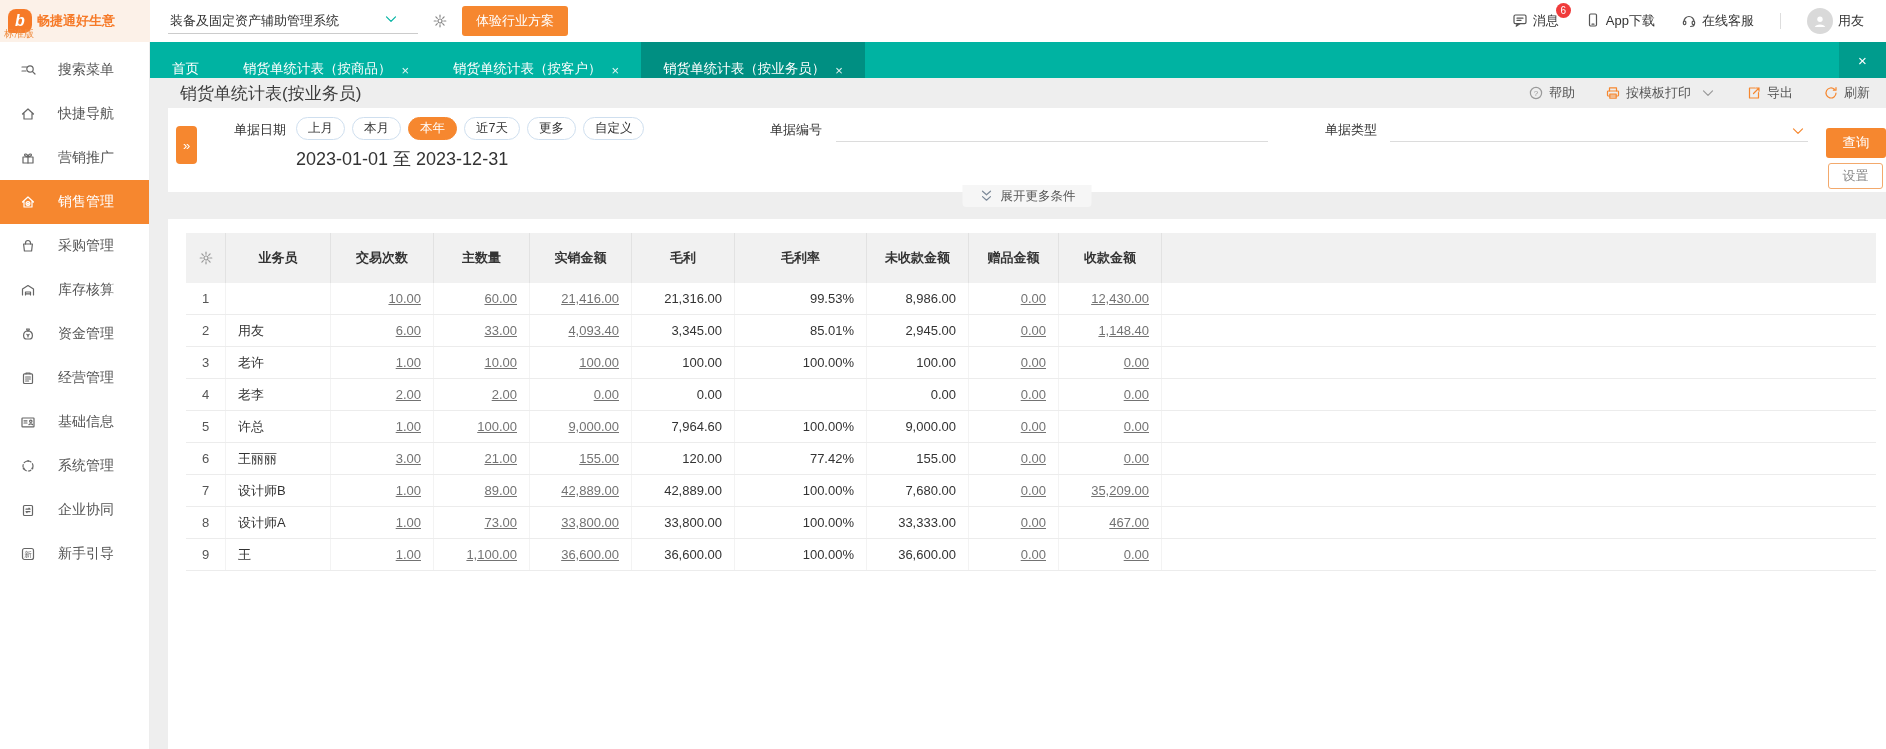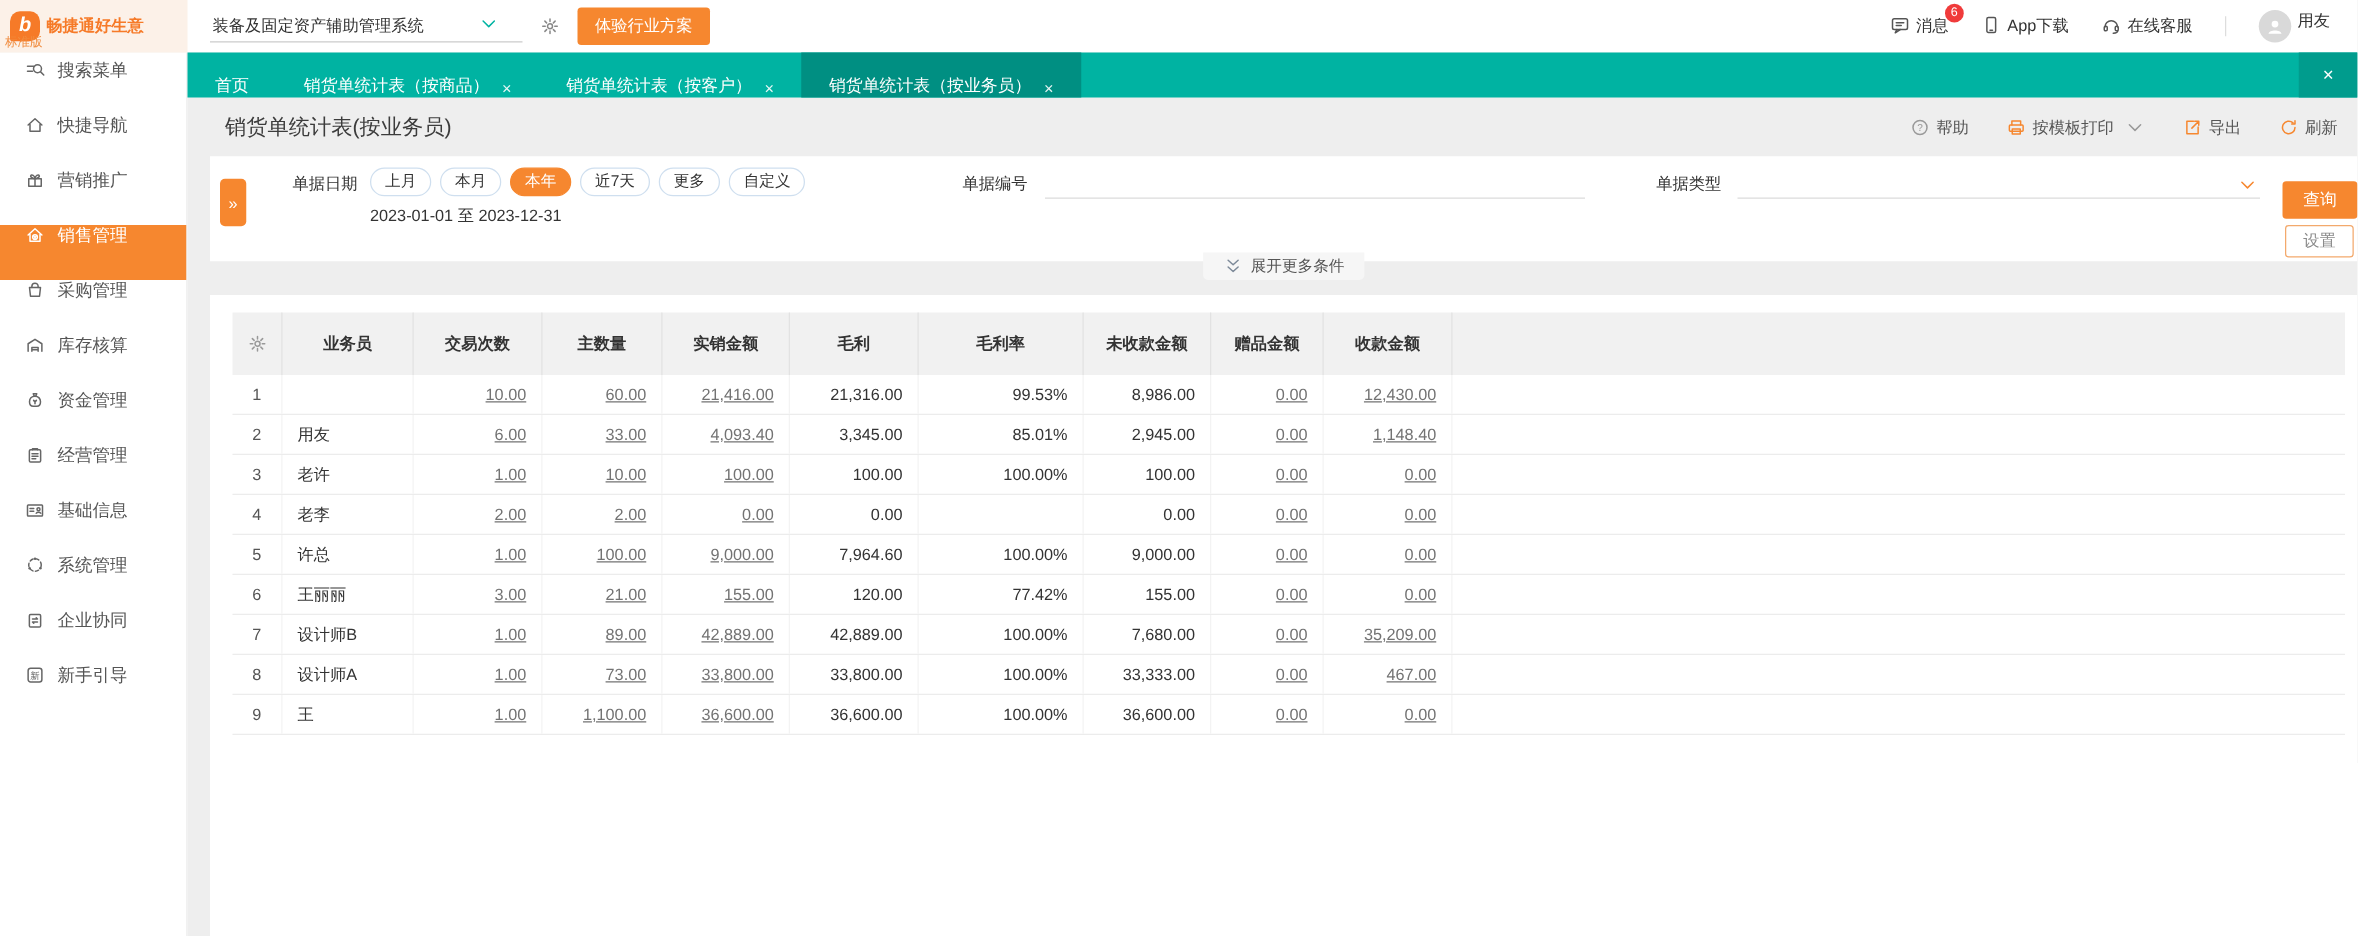--- a/index.html
+++ b/index.html
@@ -12,65 +12,65 @@
   .logo-mark{width:24px;height:24px;border-radius:8px 8px 8px 2px;background:#f67a28;color:#fff;
     font-weight:bold;font-size:16px;display:flex;align-items:center;justify-content:center;font-style:italic}
   .logo-txt{color:#f67a28;font-weight:bold;font-size:13px;margin-left:5px;line-height:1.1}
   .logo-edition{position:absolute;left:4px;bottom:1px;font-size:10px;color:#f08c3f}
   .topbar-left{display:flex;align-items:center;padding-left:18px;gap:14px}
   .sys-select{display:flex;align-items:center;gap:44px;border-bottom:1px solid #ccc;padding:3px 2px;min-width:250px;cursor:pointer}
   .sys-select .ic{color:#00b3a2}
   .top-gear{color:#888;cursor:pointer;display:flex}
   .trial-btn{background:#f6872f;color:#fff;border:none;border-radius:3px;padding:6px 14px;font-size:13px;cursor:pointer}
   .topbar-right{margin-left:auto;display:flex;align-items:center;gap:26px;padding-right:22px}
-  .top-item{display:flex;align-items:flex-start;gap:5px;color:#333;cursor:pointer;position:relative}
+  .top-item{display:flex;align-items:center;gap:5px;color:#333;cursor:pointer;position:relative}
   .top-item .ic{color:#555}
   .badge{position:absolute;top:-9px;right:-12px;background:#f03b3b;color:#fff;border-radius:50%;
     width:15px;height:15px;font-size:10px;display:flex;align-items:center;justify-content:center}
   .v-div{width:1px;height:16px;background:#ddd}
   .avatar{width:26px;height:26px;border-radius:50%;background:#d9d9d9;display:flex;align-items:center;justify-content:center;overflow:hidden}
 
   
   .frame{display:flex;height:707px}
   .sidebar{width:150px;background:#fff;border-right:1px solid #ededed;padding-top:6px}
-  .side-item{height:44px;display:flex;gap:10px;padding-left:20px;color:#555;font-size:14px;cursor:pointer}
+  .side-item{height:44px;display:flex;align-items:center;gap:22px;padding-left:20px;color:#555;font-size:14px;cursor:pointer}
   .side-item .ic{color:#666;display:flex}
   .side-item.active{background:#f6872f;color:#fff}
   .side-item.active .ic{color:#fff}
 
   .main{flex:1;display:flex;flex-direction:column;min-width:0}
 
   
   .tabbar{height:36px;background:#00b3a2;display:flex;align-items:stretch;color:#fff;position:relative}
   .tab{display:flex;align-items:flex-end;gap:10px;padding:0 22px;font-size:13.5px;cursor:pointer;white-space:nowrap}
   .tab.active{background:#008f82}
   .tab .tab-close{font-size:13px;opacity:.9;cursor:pointer}
   .close-all{margin-left:auto;width:47px;background:#009c8d;display:flex;align-items:center;justify-content:center;
     font-size:15px;cursor:pointer}
 
   
-  .titlebar{height:47px;display:flex;align-items:center;padding:0 16px 0 30px}
+  .titlebar{height:30px;display:flex;align-items:center;padding:0 16px 0 30px}
   .page-title{font-size:17px;color:#3c3c3c}
   .titlebar .tools{margin-left:auto;display:flex;align-items:center;gap:30px;color:#555}
   .tool{display:flex;align-items:center;gap:5px;cursor:pointer}
   .tool .ic{display:flex}
   .ic-gray{color:#999}.ic-orange{color:#f6872f}
   .tool .chev{color:#999;margin-left:4px;display:flex}
 
   
   .filter-card{margin-left:18px;height:84px;background:#fff;position:relative}
   .collapse-btn{position:absolute;left:8px;top:18px;width:21px;height:38px;background:#f6872f;border:none;
     border-radius:4px;color:#fff;cursor:pointer;display:flex;align-items:center;justify-content:center;font-size:13px}
   .f-label{position:absolute;top:13px;font-size:13px;color:#333}
   .lbl-date{left:66px}
   .pills{position:absolute;left:128px;top:9px;display:flex;gap:7px}
   .pill{height:23px;line-height:21px;padding:0 11px;border:1px solid #cfdfef;border-radius:12px;background:#fff;
     font-size:12.5px;color:#333;cursor:pointer;white-space:nowrap}
   .pill.active{background:#f6872f;border-color:#f6872f;color:#fff}
-  .date-range{position:absolute;left:128px;top:39px;font-size:13px;color:#333}
+  .date-range{position:absolute;left:128px;top:39px;font-size:18px;color:#333}
   .lbl-docno{left:602px}
   .in-docno{position:absolute;left:668px;top:8px;width:432px;height:26px;border:none;border-bottom:1px solid #dcdcdc;outline:none;font-size:13px;background:transparent}
   .lbl-doctype{left:1157px}
   .in-doctype{position:absolute;left:1222px;top:8px;width:418px;height:26px;border:none;border-bottom:1px solid #dcdcdc;outline:none;font-size:13px;background:transparent}
   .doctype-chev{position:absolute;left:1622px;top:15px;color:#f6872f;cursor:pointer;display:flex}
   .query-btn{position:absolute;right:0;top:20px;width:60px;height:30px;background:#f6872f;color:#fff;border:none;
     border-radius:3px;font-size:13.5px;cursor:pointer}
   .settings-btn{position:absolute;right:3px;top:55px;width:55px;height:26px;background:#fff;color:#8a8a8a;
     border:1px solid #f3a96c;border-radius:3px;font-size:13px;cursor:pointer}
   .expand-more{position:absolute;left:50%;transform:translateX(-50%);bottom:-15px;height:22px;padding:0 16px;

